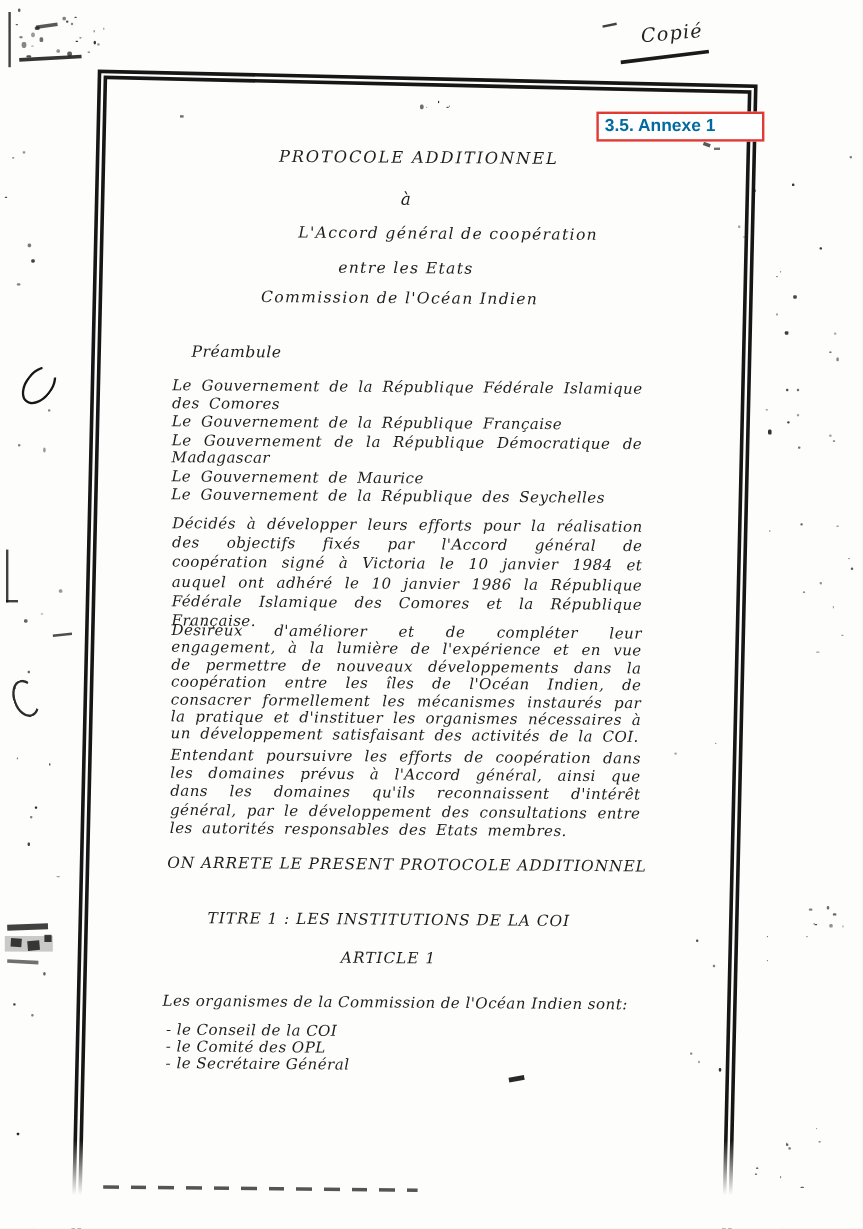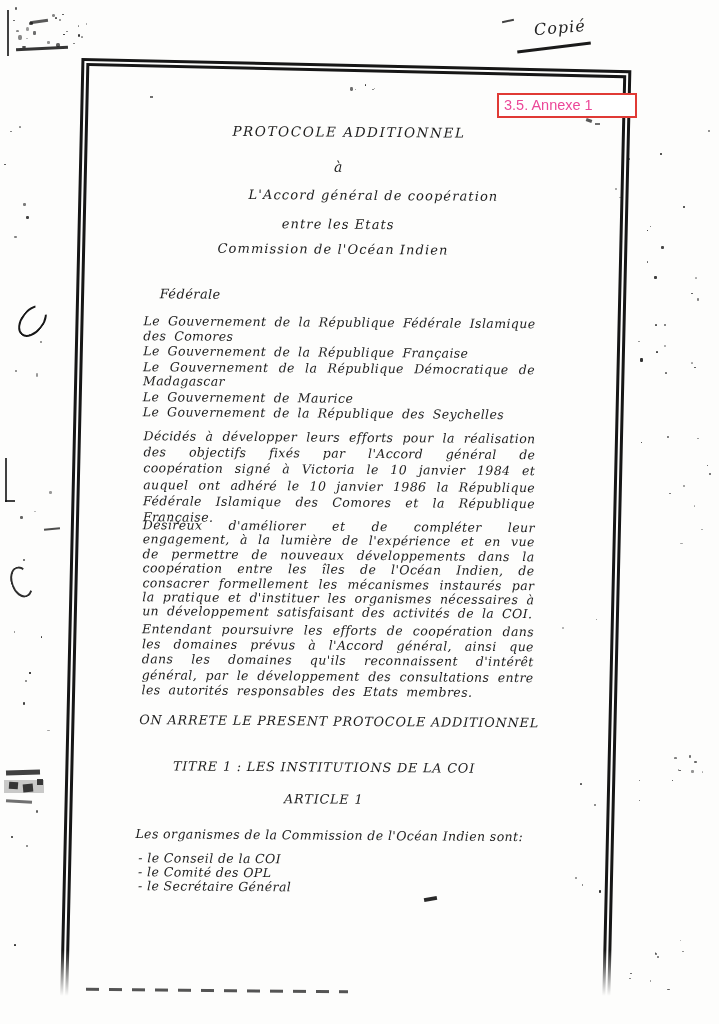--- a/index.html
+++ b/index.html
@@ -101,21 +101,21 @@
 
   <div class="frame"></div>
 
   <div class="content">
     <div class="t-line t1">PROTOCOLE ADDITIONNEL</div>
     <div class="t-line t2">à</div>
     <div class="t-line t3">L'Accord général de coopération</div>
     <div class="t-line t4">entre les Etats</div>
     <div class="t-line t5">Commission de l'Océan Indien</div>
 
-    <div class="preambule">Fédérale</div>
+    <div class="preambule">Préambule</div>
 
     <div class="gov-block">
       <div class="gov-line">Le Gouvernement de la République Fédérale Islamique des Comores</div>
       <div class="gov-line">Le Gouvernement de la République Française</div>
       <div class="gov-line">Le Gouvernement de la République Démocratique de Madagascar</div>
       <div class="gov-line">Le Gouvernement de Maurice</div>
       <div class="gov-line">Le Gouvernement de la République des Seychelles</div>
     </div>
 
     <div class="para p1">Décidés à développer leurs efforts pour la réalisation des objectifs fixés par l'Accord général de coopération signé à Victoria le 10 janvier 1984 et auquel ont adhéré le 10 janvier 1986 la République Fédérale Islamique des Comores et la République Française.</div>
@@ -130,21 +130,21 @@
     <div class="org-list">
       <div class="org-item">- le Conseil de la COI</div>
       <div class="org-item">- le Comité des OPL</div>
       <div class="org-item">- le Secrétaire Général</div>
     </div>
   </div>
 
   <div class="copie">Copié</div>
   <div class="copie-underline"></div>
 
-  <div class="stamp" style="color: #ec4899; border-color: rgb(224, 58, 53);">3.5. Annexe 1</div>
+  <div class="stamp" style="color: #0369a1; border-color: rgb(224, 58, 53); font-weight: bold;">3.5. Annexe 1</div>
 
   <div class="hole hole-1"></div>
   <div class="hole hole-2"></div>
 
   <div class="bottom-fade"></div>
   <div class="dashed-remnant"></div>
 
   <div class="noise" id="noise-layer">
       <div class="speck" style="left: 46.9667px; top: 40.8036px; width: 2.80331px; height: 3.18397px; opacity: 0.446148;"></div>
       <div class="speck" style="left: 33.3118px; top: 31.2393px; width: 2.57978px; height: 3.33405px; opacity: 0.609774;"></div>

